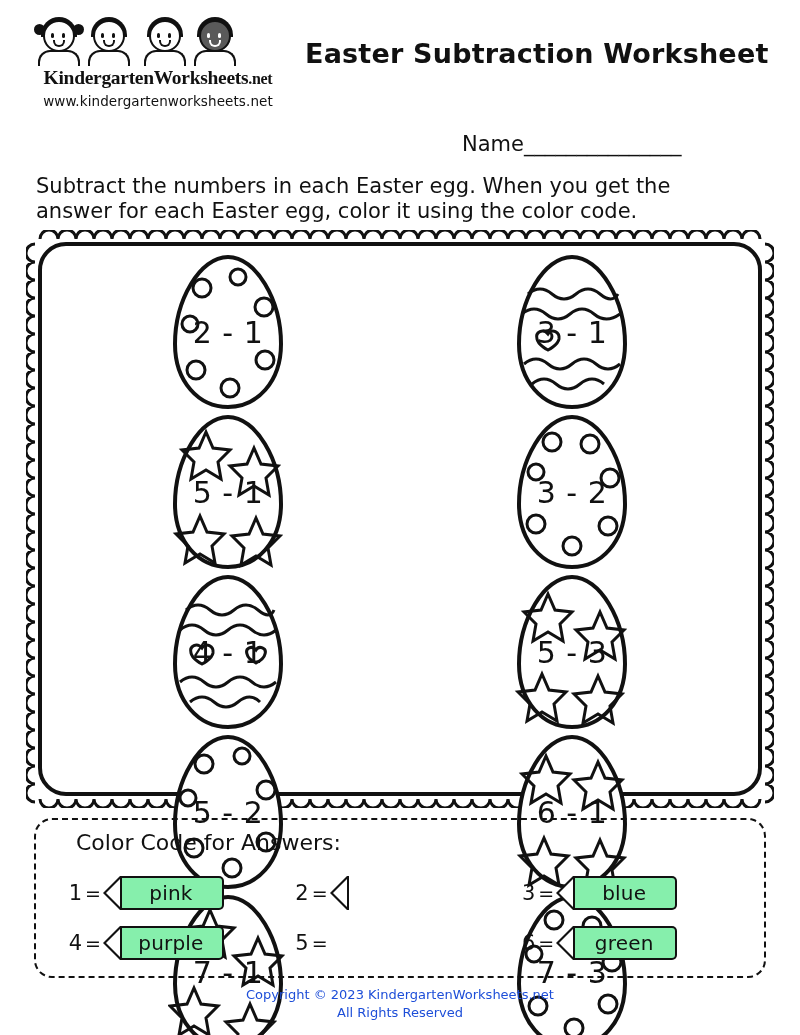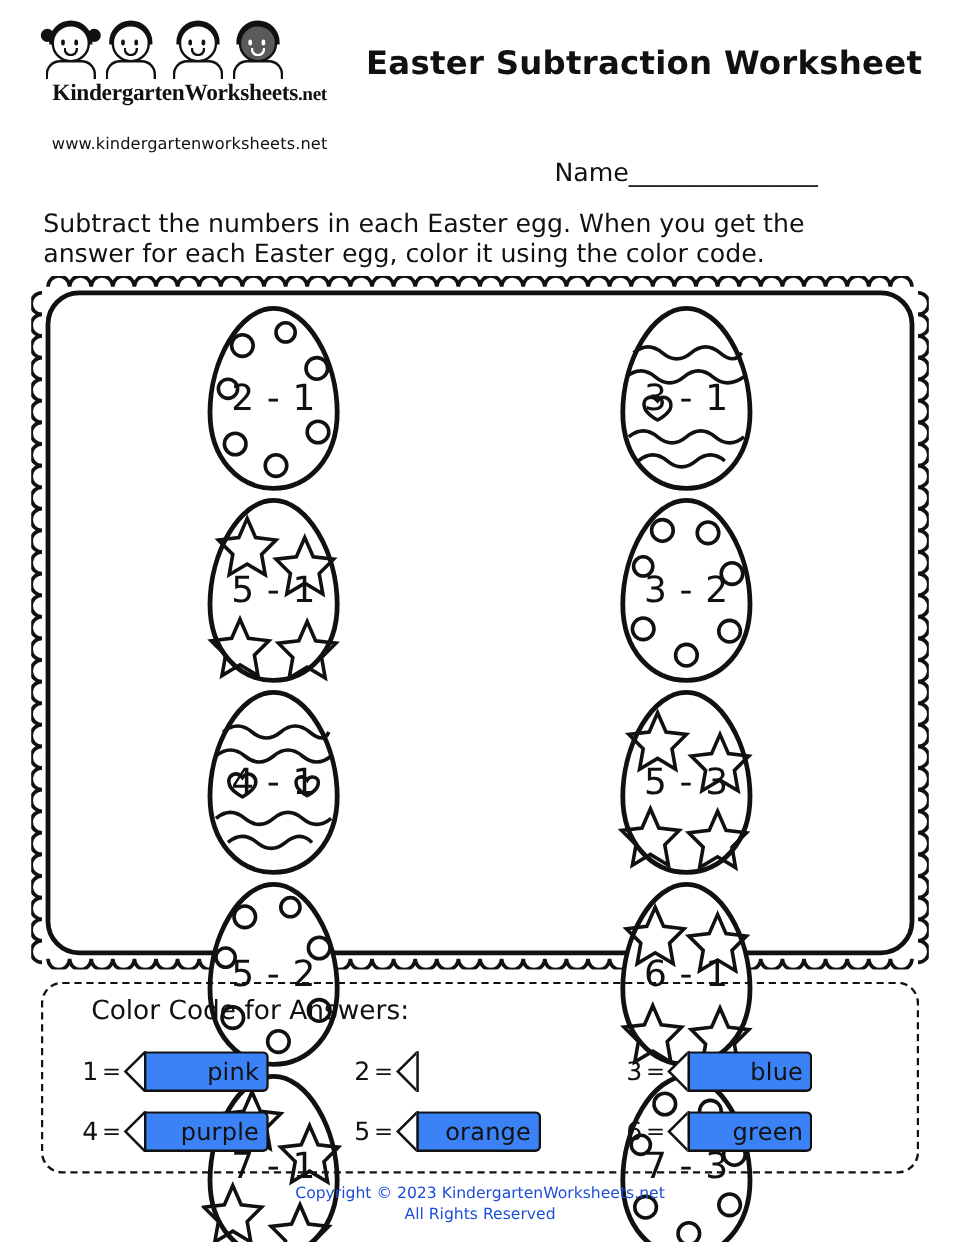--- a/index.html
+++ b/index.html
@@ -88,21 +88,21 @@
     font-family: Liberation Serif, serif;
     font-weight: bold;
     font-size: 19.5px;
     letter-spacing: -0.3px;
     color: #111;
     white-space: nowrap;
     margin-top: 1px;
   }
   .logo-text .net { font-size: 16px; }
   .site-url {
-    margin-top: 23px;
+    margin-top: 4px;
     font-size: 13.5px;
     color: #111;
     letter-spacing: 0.1px;
   }
 
   .title {
     position: absolute;
     left: 305px; top: 24px;
     font-size: 27px;
     font-weight: bold;
@@ -216,22 +216,22 @@
   }
   .crayon .barrel {
     height: 34px;
     border: 2.5px solid #111;
     border-left: none;
     border-radius: 0 5px 5px 0;
     display: flex;
     align-items: center;
     padding: 0 6px;
     min-width: 104px;
-    justify-content: flex-end;
-    background: #3b82f6;
+    justify-content: center;
+    background: #86efac;
   }
   .crayon .barrel span {
     font-size: 20px;
     letter-spacing: 0.2px;
   }
   .crayon .band {
     position: absolute;
     left: 17px; top: 0;
     width: 4px; height: 34px;
     border-left: 2.5px solid #111;
@@ -567,28 +567,20 @@
             <span class="band"></span>
           <span class="barrel">
               <span>purple</span>
             </span>
         </span>
       </div>
 
       <div class="cc-item">
         <span class="cc-num">5</span>
         <span class="cc-eq">=</span>
-        <span class="crayon">
-          <span class="tip"></span>
-            <span class="tip-inner"></span>
-            <span class="band"></span>
-          <span class="barrel">
-              <span>orange</span>
-            </span>
-        </span>
       </div>
 
       <div class="cc-item">
         <span class="cc-num">6</span>
         <span class="cc-eq">=</span>
         <span class="crayon">
           <span class="tip"></span>
             <span class="tip-inner"></span>
             <span class="band"></span>
           <span class="barrel">

